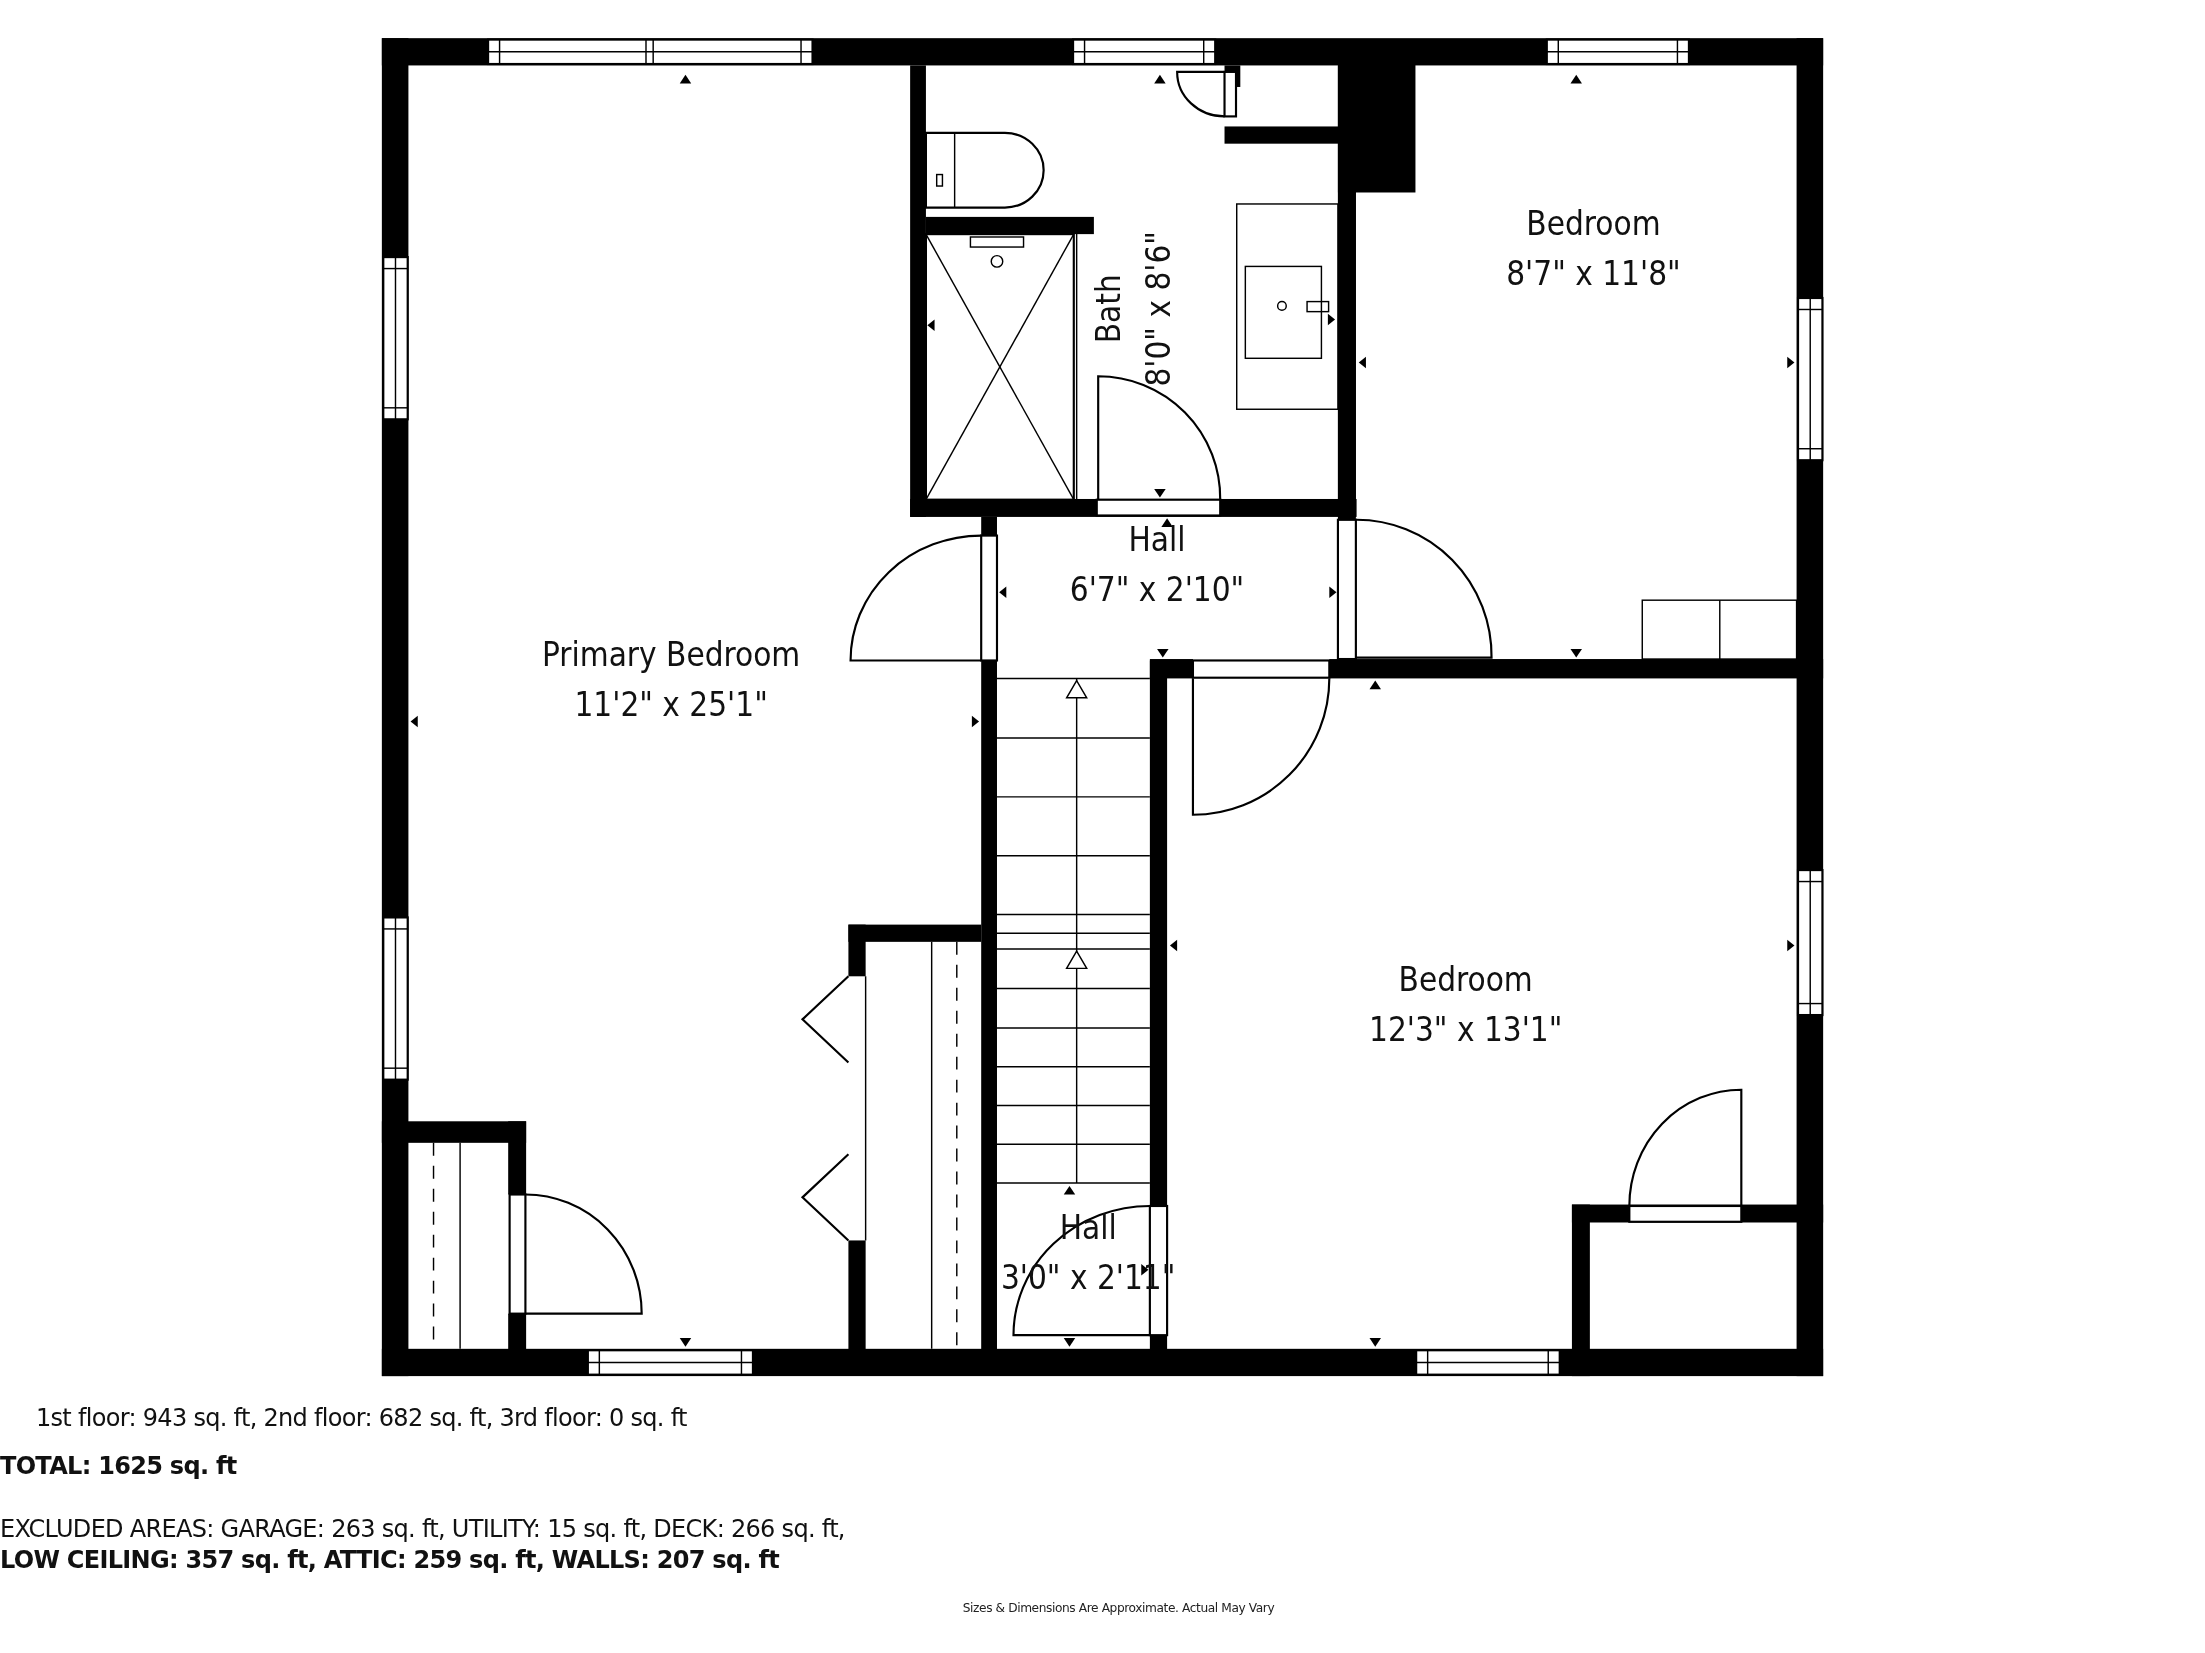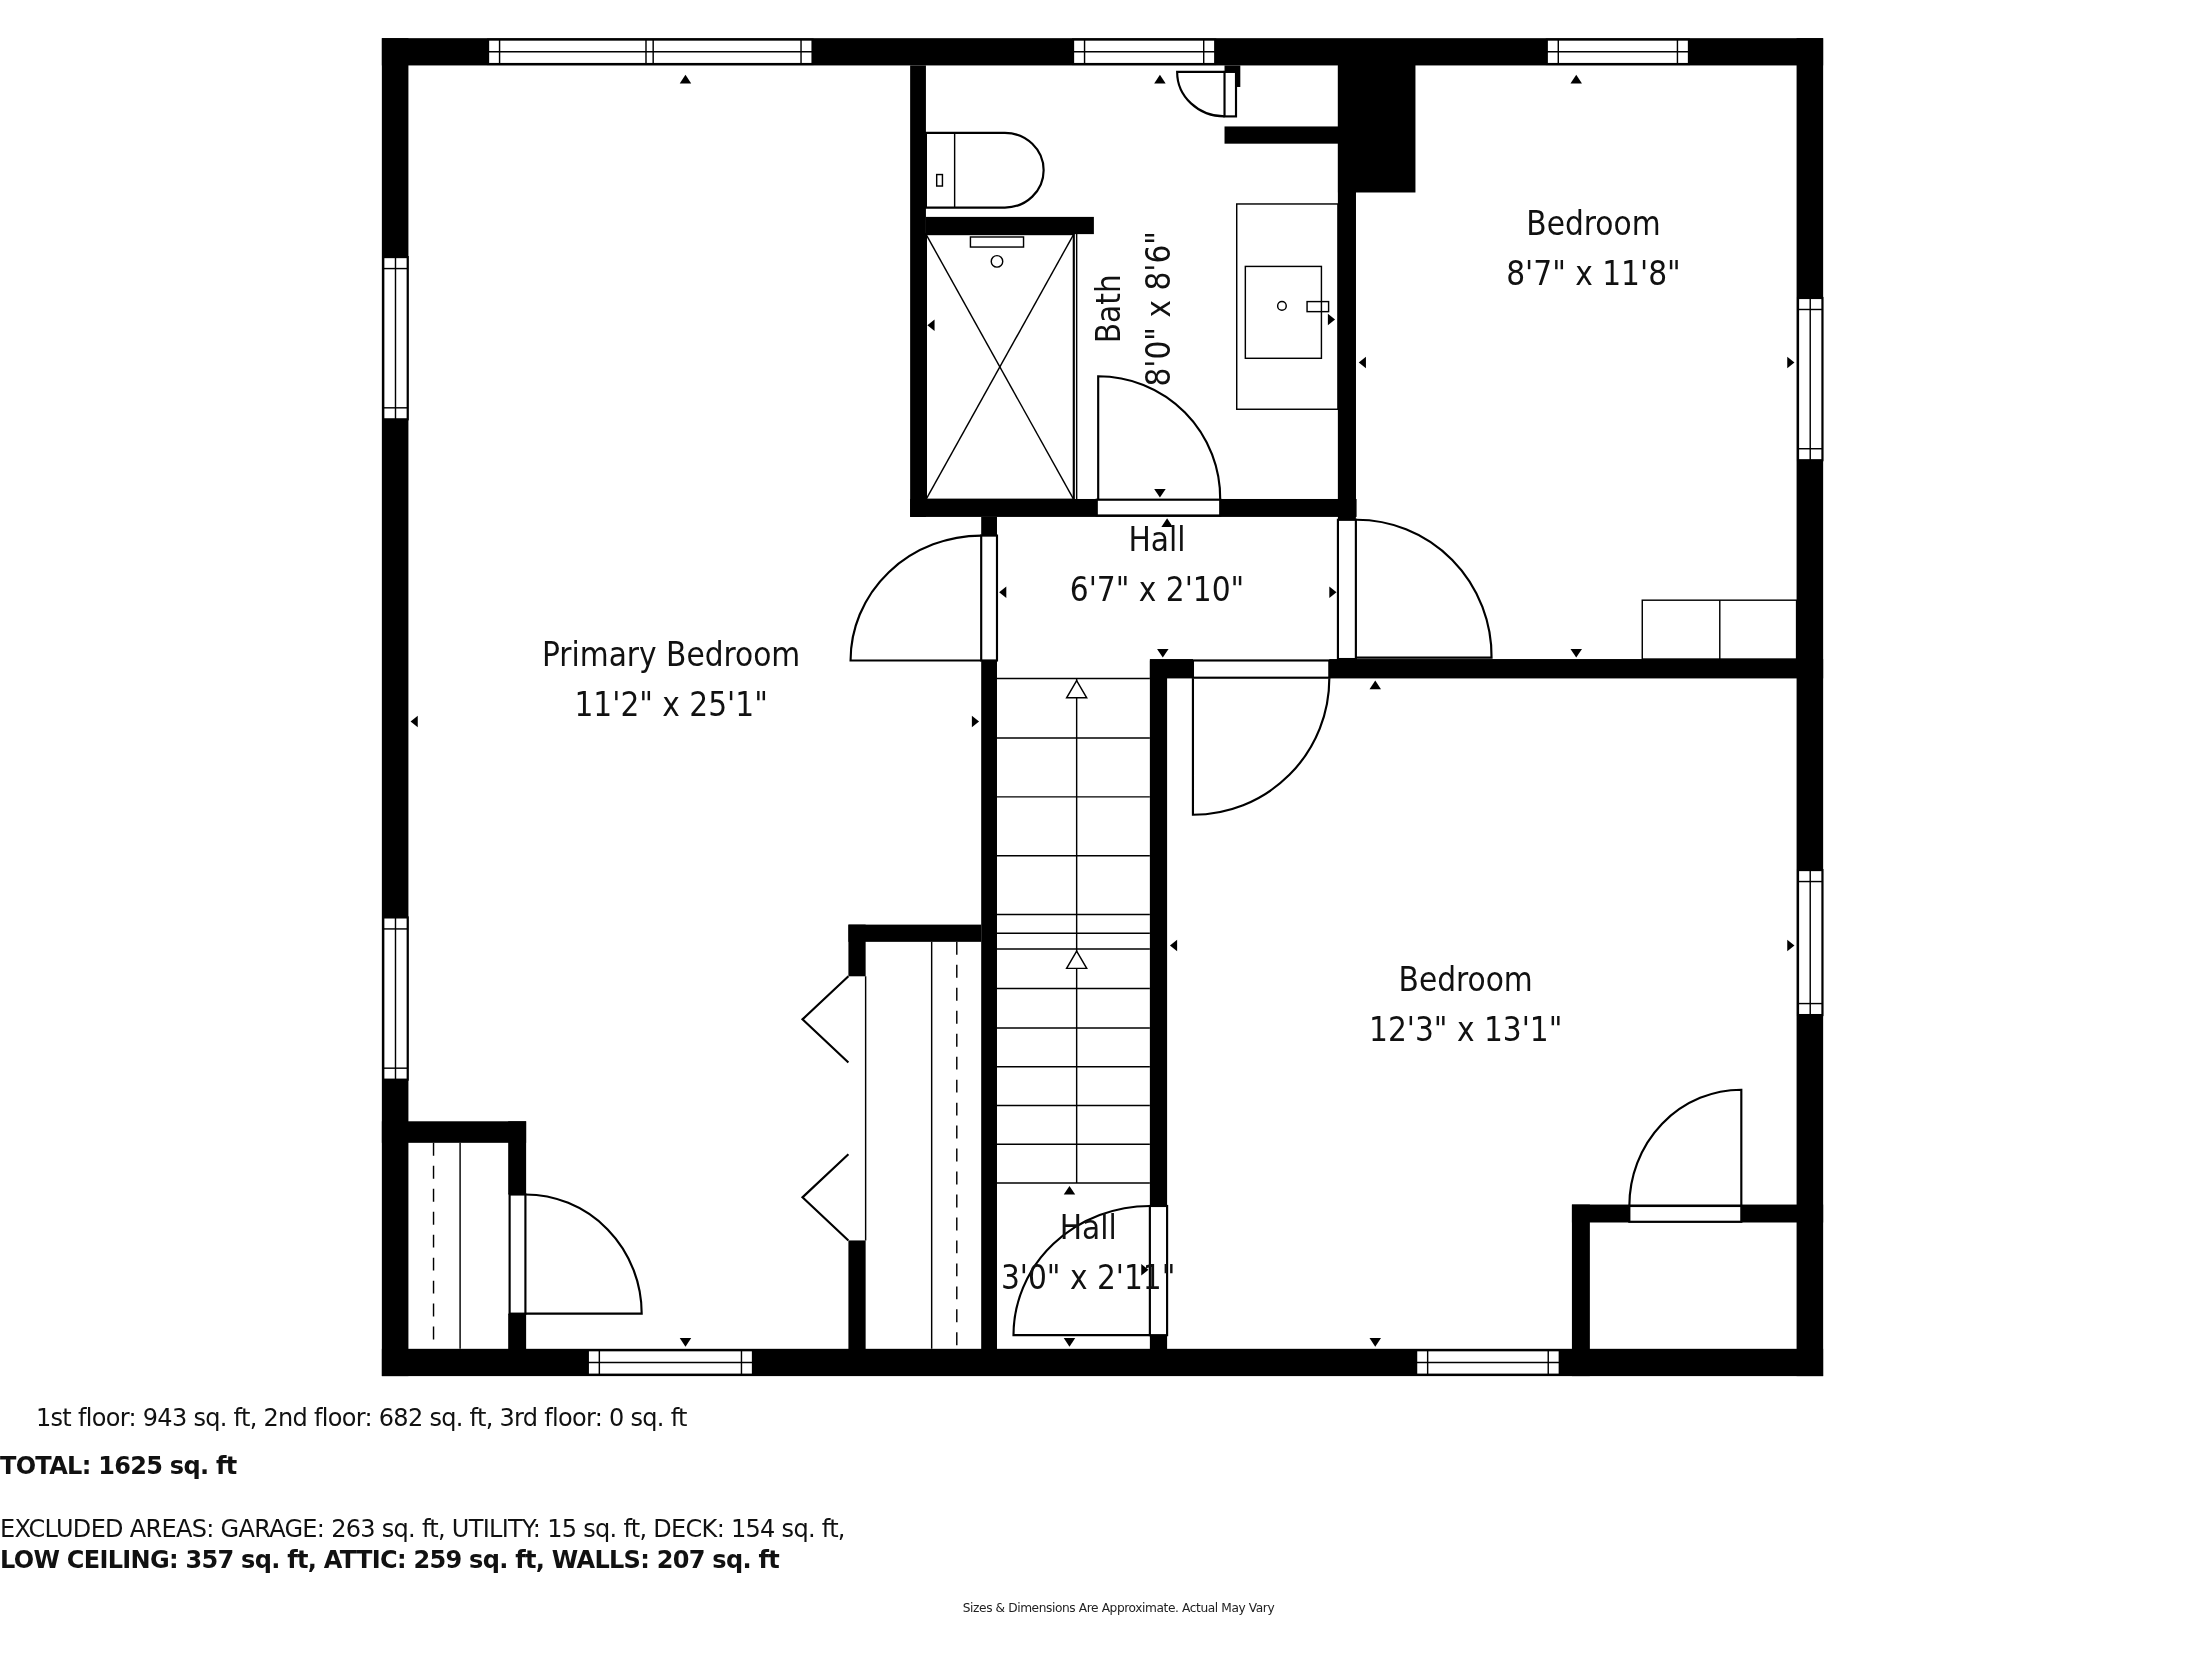--- a/index.html
+++ b/index.html
@@ -245,16 +245,16 @@
     <text class="room-label" x="2042" y="1380">Bedroom</text>
     <text class="room-label" x="2042" y="1450">12'3" x 13'1"</text>
 
     <text class="room-label" x="1516" y="1726">Hall</text>
     <text class="room-label" x="1516" y="1796">3'0" x 2'11"</text>
   </g>
 </svg>
 
 <div class="summary-line" style="top:1452px; font-weight:bold;">TOTAL: 1625 sq. ft</div>
 <div class="summary-line" style="top:1404px;margin-left:36px;">1st floor: 943 sq. ft, 2nd floor: 682 sq. ft, 3rd floor: 0 sq. ft</div>
-<div class="summary-line" style="top:1515px;">EXCLUDED AREAS: GARAGE: 263 sq. ft, UTILITY: 15 sq. ft, DECK: 154 sq. ft,</div>
+<div class="summary-line" style="top:1515px;">EXCLUDED AREAS: GARAGE: 263 sq. ft, UTILITY: 15 sq. ft, DECK: 266 sq. ft,</div>
 <div class="summary-line" style="top:1546px;font-weight:bold;">LOW CEILING: 357 sq. ft, ATTIC: 259 sq. ft, WALLS: 207 sq. ft</div>
 <div class="disclaimer" style="top:1601px;margin-left:16px;">Sizes &amp; Dimensions Are Approximate. Actual May Vary</div>
 
 
 </body></html>

